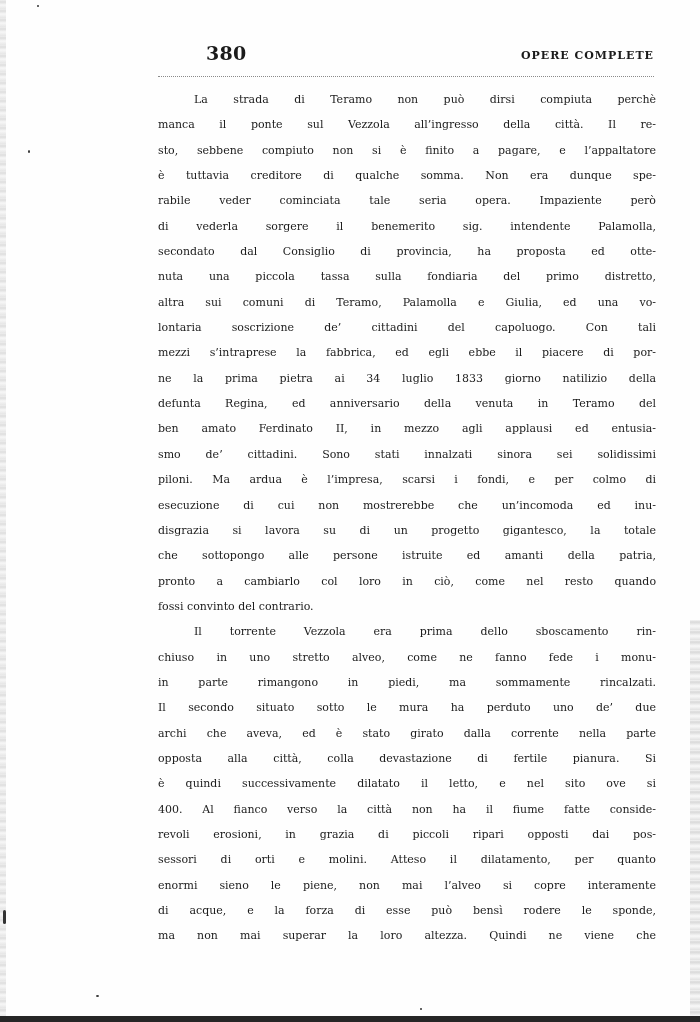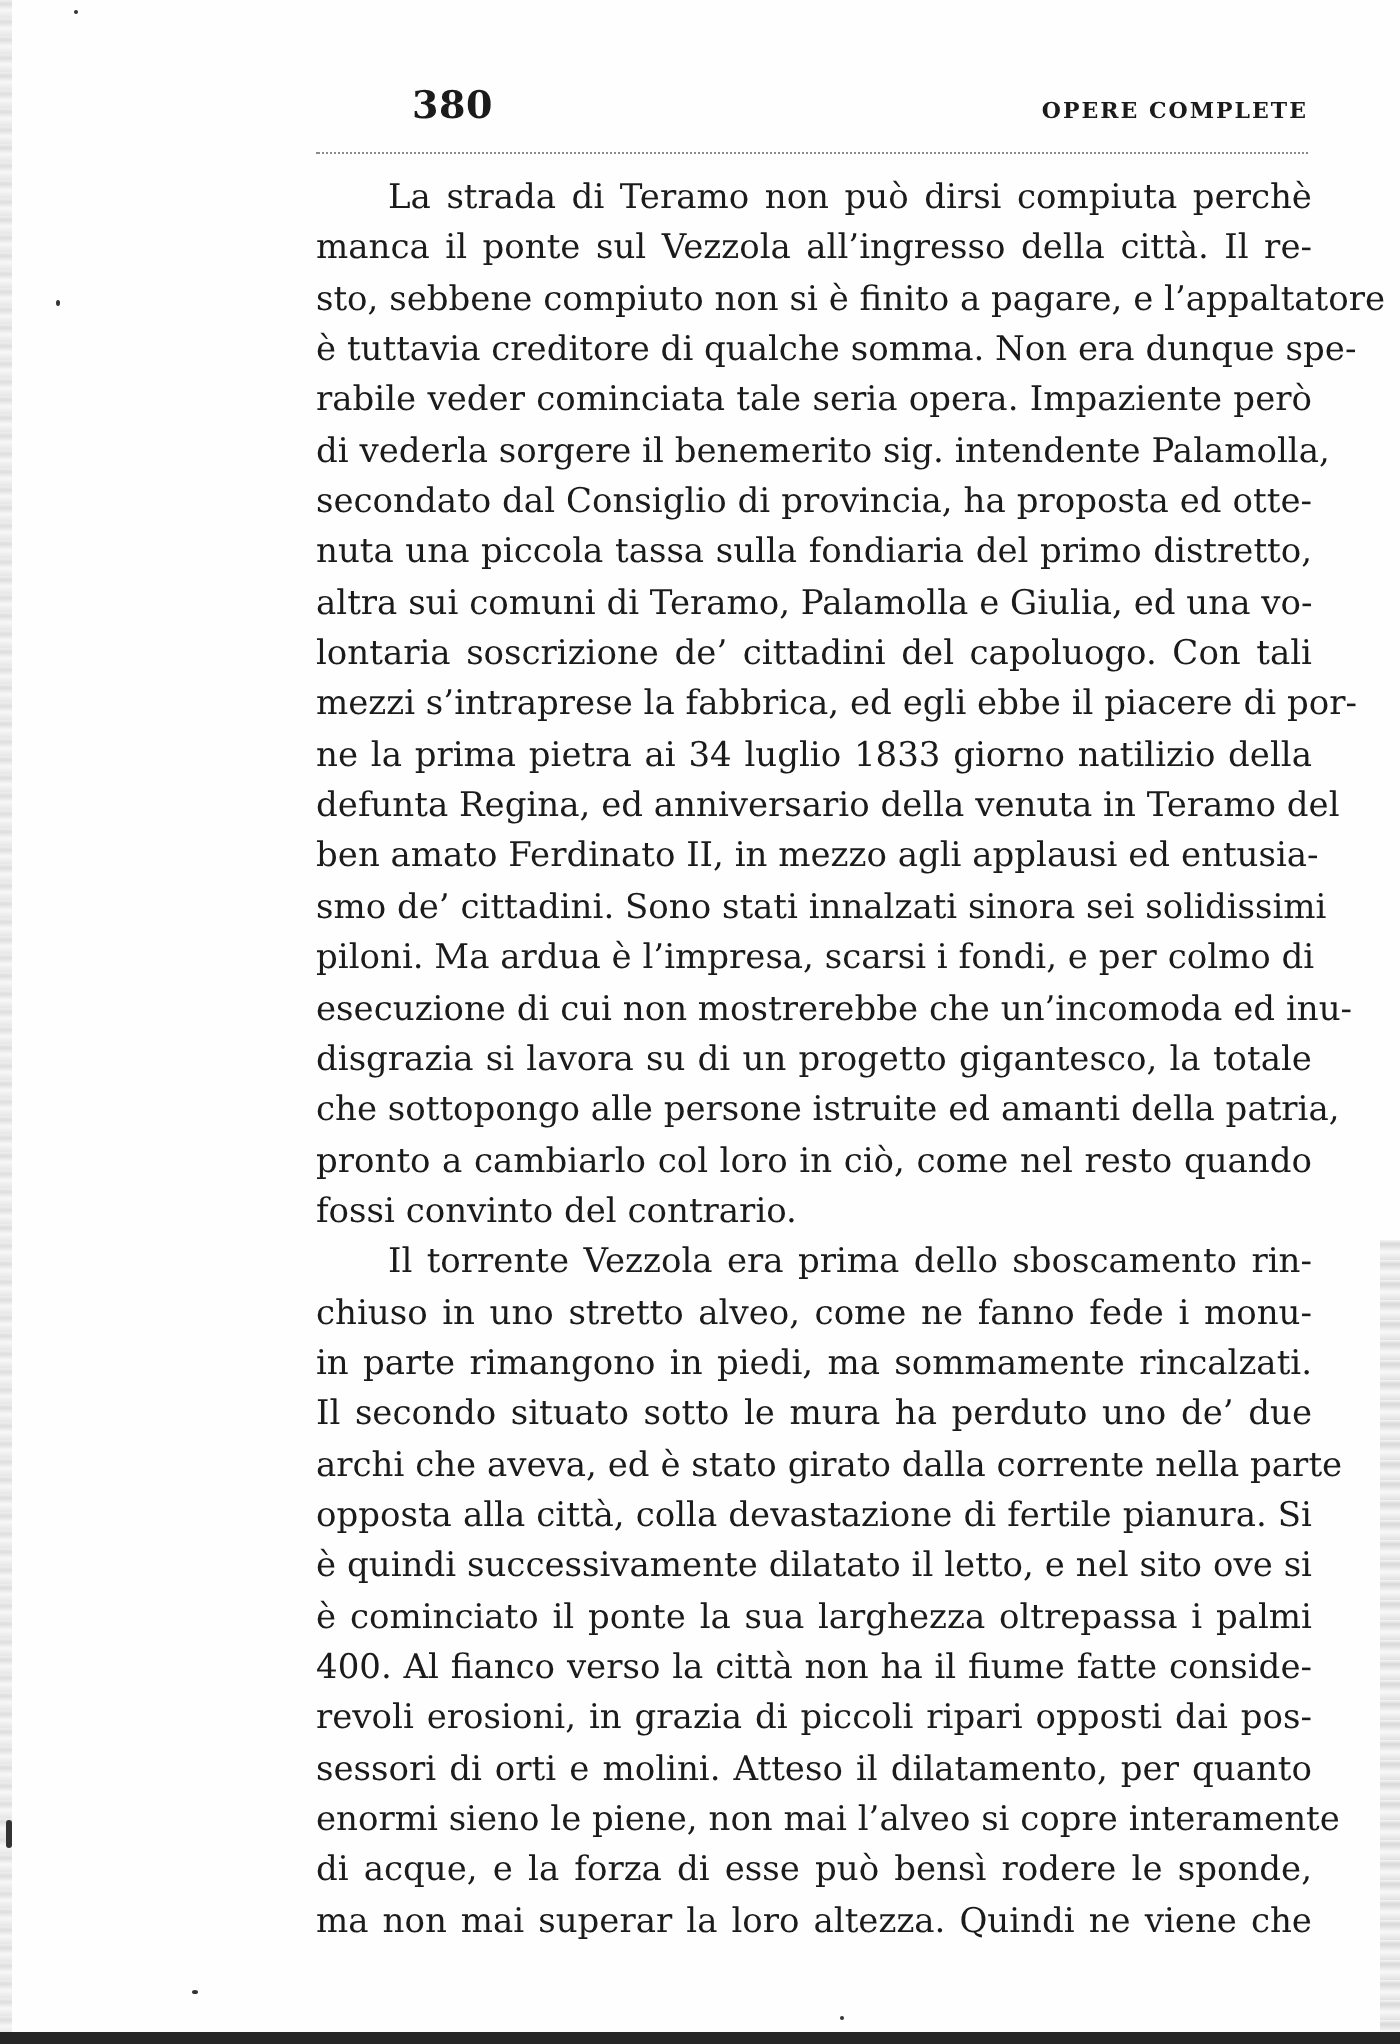--- a/index.html
+++ b/index.html
@@ -79,21 +79,21 @@
     .body-text {
       position: absolute;
       left: 158px;
       top: 87px;
       width: 498px;
     }
     .line {
       display: block;
       height: 25.35px;
       line-height: 25.35px;
-      font-size: 17px;
+      font-size: 11px;
       white-space: nowrap;
       text-align: justify;
       text-align-last: justify;
     }
     .line.indent {
       padding-left: 36px;
     }
     .line.last {
       text-align-last: left;
     }
@@ -142,21 +142,20 @@
       <span class="line last">fossi convinto del contrario.</span>
     </div>
     <div>
       <span class="line indent">Il torrente Vezzola era prima dello sboscamento rin-</span>
       <span class="line">chiuso in uno stretto alveo, come ne fanno fede i monu-</span>
       <span class="line">in parte rimangono in piedi, ma sommamente rincalzati.</span>
       <span class="line">Il secondo situato sotto le mura ha perduto uno de’ due</span>
       <span class="line">archi che aveva, ed è stato girato dalla corrente nella parte</span>
       <span class="line">opposta alla città, colla devastazione di fertile pianura. Si</span>
       <span class="line">è quindi successivamente dilatato il letto, e nel sito ove si</span>
-      <span class="line">è cominciato il ponte la sua larghezza oltrepassa i palmi</span>
       <span class="line">400. Al fianco verso la città non ha il fiume fatte conside-</span>
       <span class="line">revoli erosioni, in grazia di piccoli ripari opposti dai pos-</span>
       <span class="line">sessori di orti e molini. Atteso il dilatamento, per quanto</span>
       <span class="line">enormi sieno le piene, non mai l’alveo si copre interamente</span>
       <span class="line">di acque, e la forza di esse può bensì rodere le sponde,</span>
       <span class="line">ma non mai superar la loro altezza. Quindi ne viene che</span>
 
     </div>
   </div>
 

